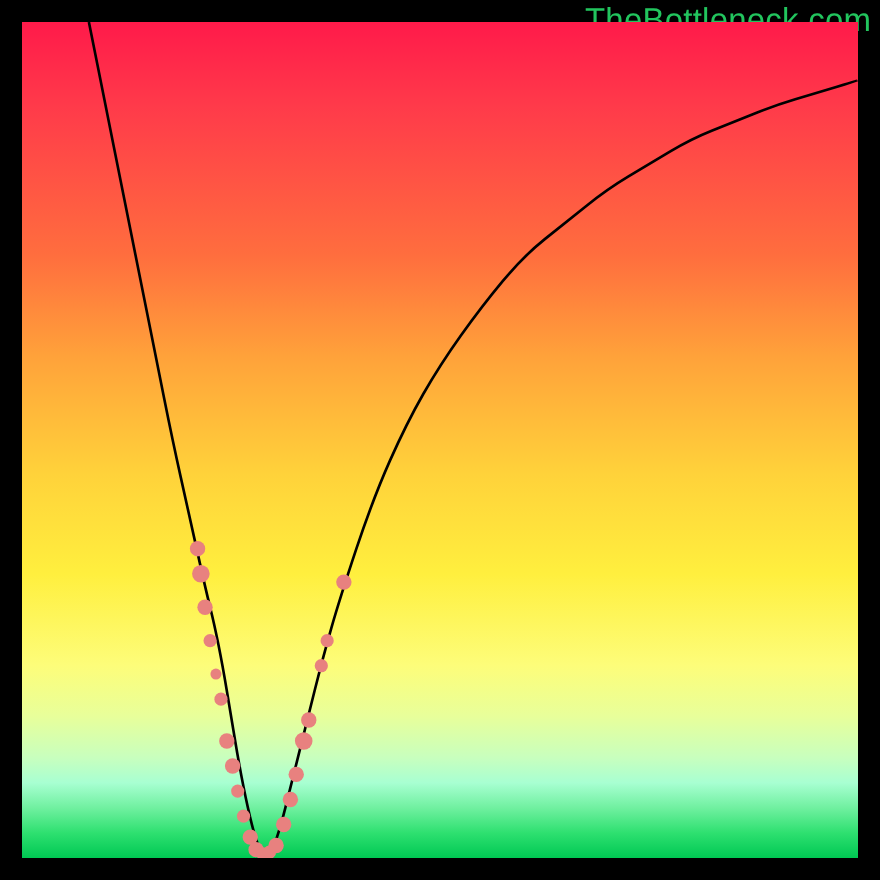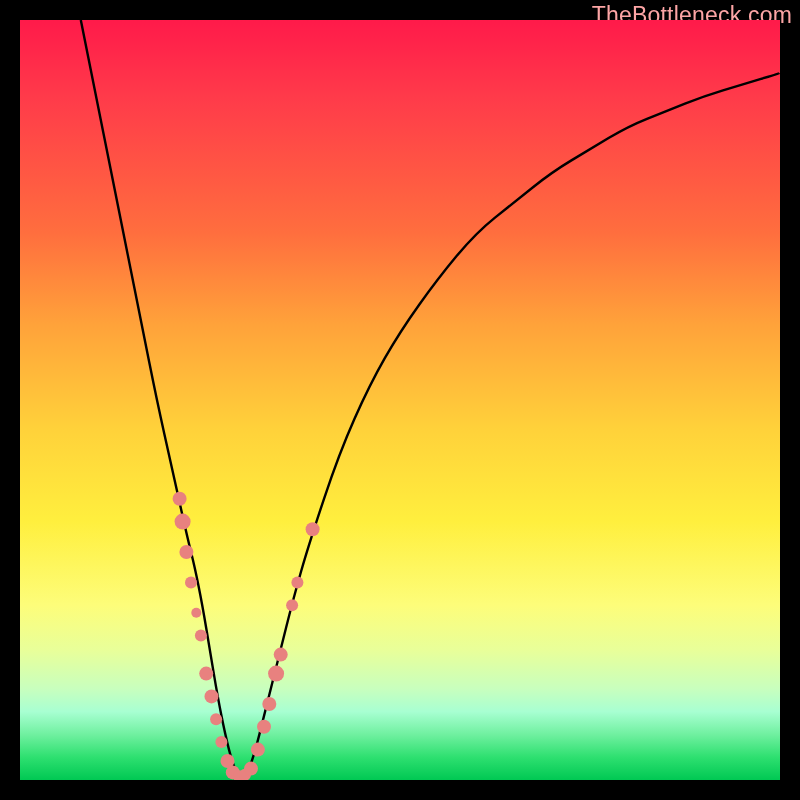--- a/index.html
+++ b/index.html
@@ -40,22 +40,22 @@
       #a8ffd2 91%,
       #70f0a0 94%,
       #2ee070 97%,
       #00c853 100%
     );
   }
   .watermark {
     position: absolute;
     top: 2px;
     right: 8px;
-    color: #fca5a5;
-    font-size: 23px;
+    color: #22c55e;
+    font-size: 30px;
     font-weight: 400;
     letter-spacing: 0.2px;
     user-select: none;
     margin-left: 10px;
   }
   svg.curve {
     position: absolute;
     top: 0;
     left: 0;
     width: 760px;

